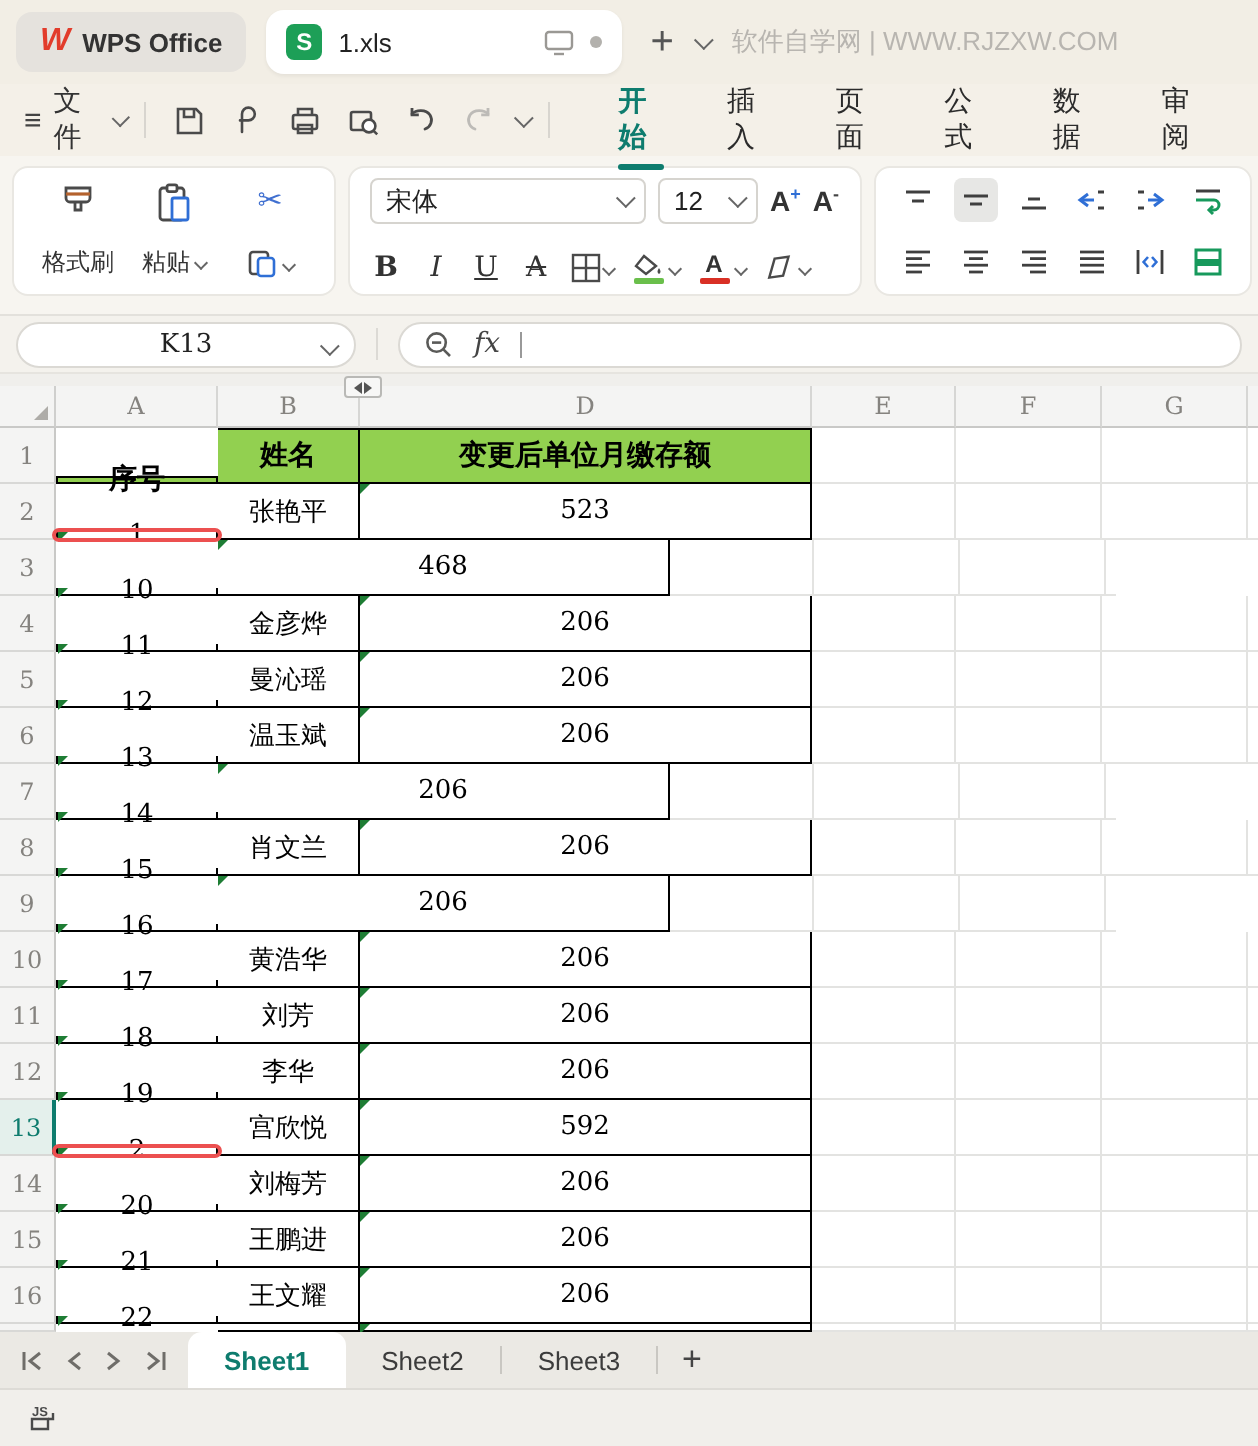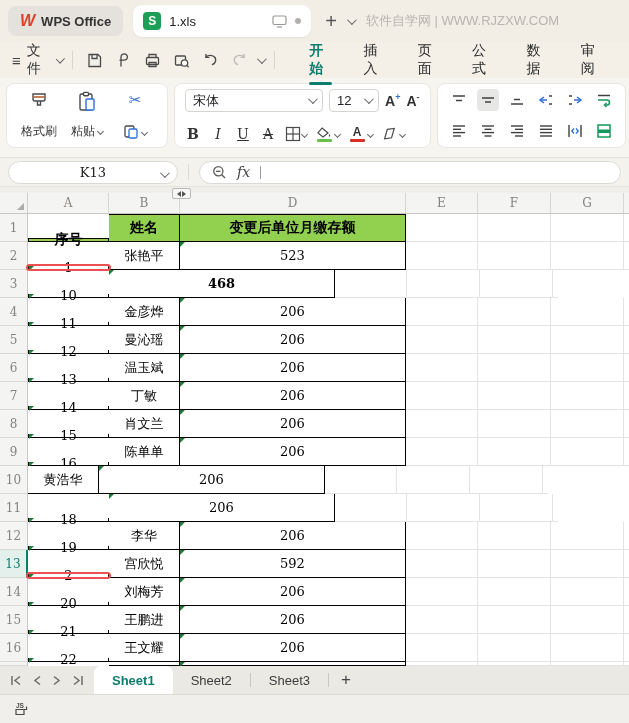--- a/index.html
+++ b/index.html
@@ -431,21 +431,21 @@
       <div class="cell" style="width: 71px;">张艳平</div>
       <div class="cell" style="width: 226px;">523<span class="tri"></span></div>
       <div class="cell empty" style="width: 72px;"></div>
       <div class="cell empty" style="width: 73px;"></div>
       <div class="cell empty" style="width: 73px;"></div>
       <div class="cell sliver" style="width: 5px;"></div>
     </div>
     <div class="grow">
       <div class="rn">3</div>
       <div class="cell cl" style="width: 81px;">10<span class="tri"></span></div>
-      <div class="cell" style="width: 226px; font-weight: bold;">468<span class="tri"></span></div>
+      <div class="cell" style="width: 226px;">468<span class="tri"></span></div>
       <div class="cell empty" style="width: 72px;"></div>
       <div class="cell empty" style="width: 73px;"></div>
       <div class="cell empty" style="width: 73px;"></div>
       <div class="cell sliver" style="width: 5px;"></div>
     </div>
     <div class="grow">
       <div class="rn">4</div>
       <div class="cell cl" style="width: 81px;">11<span class="tri"></span></div>
       <div class="cell" style="width: 71px;">金彦烨</div>
       <div class="cell" style="width: 226px;">206<span class="tri"></span></div>
@@ -470,59 +470,59 @@
       <div class="cell" style="width: 71px;">温玉斌</div>
       <div class="cell" style="width: 226px;">206<span class="tri"></span></div>
       <div class="cell empty" style="width: 72px;"></div>
       <div class="cell empty" style="width: 73px;"></div>
       <div class="cell empty" style="width: 73px;"></div>
       <div class="cell sliver" style="width: 5px;"></div>
     </div>
     <div class="grow">
       <div class="rn">7</div>
       <div class="cell cl" style="width: 81px;">14<span class="tri"></span></div>
-      <div class="cell" style="width: 71px;">丁敏</div>
       <div class="cell" style="width: 226px;">206<span class="tri"></span></div>
       <div class="cell empty" style="width: 72px;"></div>
       <div class="cell empty" style="width: 73px;"></div>
       <div class="cell empty" style="width: 73px;"></div>
       <div class="cell sliver" style="width: 5px;"></div>
     </div>
     <div class="grow">
       <div class="rn">8</div>
       <div class="cell cl" style="width: 81px;">15<span class="tri"></span></div>
       <div class="cell" style="width: 71px;">肖文兰</div>
       <div class="cell" style="width: 226px;">206<span class="tri"></span></div>
       <div class="cell empty" style="width: 72px;"></div>
       <div class="cell empty" style="width: 73px;"></div>
       <div class="cell empty" style="width: 73px;"></div>
       <div class="cell sliver" style="width: 5px;"></div>
     </div>
     <div class="grow">
       <div class="rn">9</div>
       <div class="cell cl" style="width: 81px;">16<span class="tri"></span></div>
-      <div class="cell" style="width: 71px;">陈单单</div>
       <div class="cell" style="width: 226px;">206<span class="tri"></span></div>
       <div class="cell empty" style="width: 72px;"></div>
       <div class="cell empty" style="width: 73px;"></div>
       <div class="cell empty" style="width: 73px;"></div>
       <div class="cell sliver" style="width: 5px;"></div>
     </div>
     <div class="grow">
       <div class="rn">10</div>
+      <div class="cell cl" style="width: 81px;">17<span class="tri"></span></div>
       <div class="cell" style="width: 71px;">黄浩华</div>
       <div class="cell" style="width: 226px;">206<span class="tri"></span></div>
       <div class="cell empty" style="width: 72px;"></div>
       <div class="cell empty" style="width: 73px;"></div>
       <div class="cell empty" style="width: 73px;"></div>
       <div class="cell sliver" style="width: 5px;"></div>
     </div>
     <div class="grow">
       <div class="rn">11</div>
       <div class="cell cl" style="width: 81px;">18<span class="tri"></span></div>
+      <div class="cell" style="width: 71px;">刘芳</div>
       <div class="cell" style="width: 226px;">206<span class="tri"></span></div>
       <div class="cell empty" style="width: 72px;"></div>
       <div class="cell empty" style="width: 73px;"></div>
       <div class="cell empty" style="width: 73px;"></div>
       <div class="cell sliver" style="width: 5px;"></div>
     </div>
     <div class="grow">
       <div class="rn">12</div>
       <div class="cell cl" style="width: 81px;">19<span class="tri"></span></div>
       <div class="cell" style="width: 71px;">李华</div>

